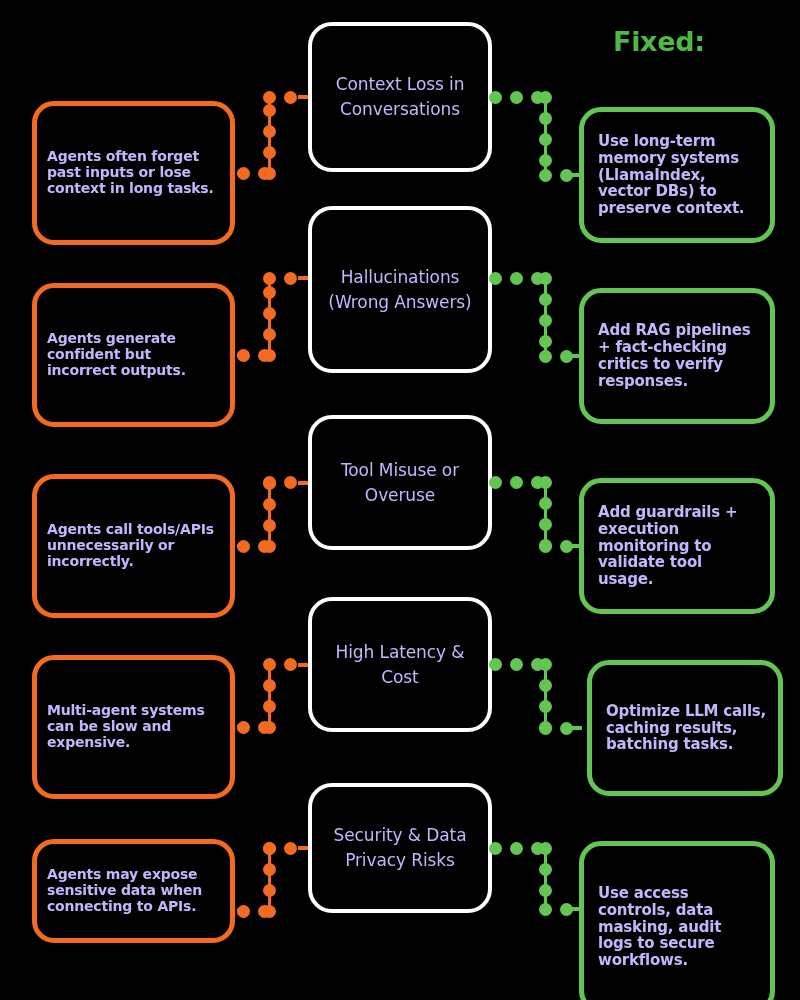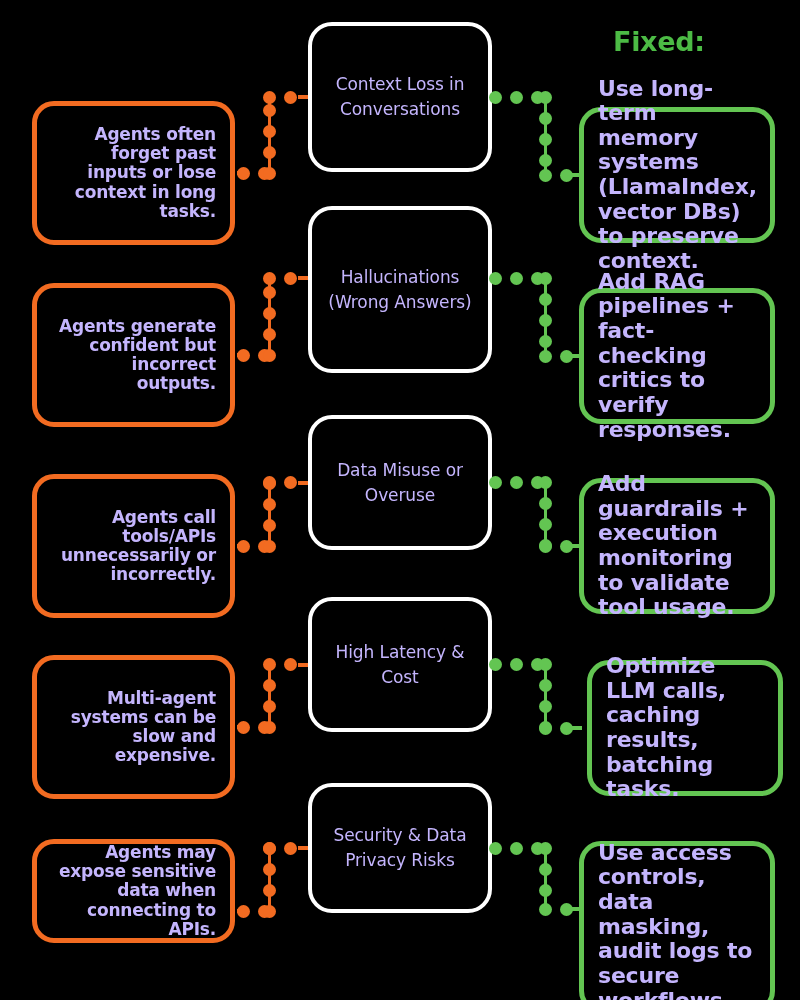--- a/index.html
+++ b/index.html
@@ -53,38 +53,37 @@
 
   .box-challenge {
     left: 32px;
     width: 203px;
     border: 5px solid #F26B21;
     border-radius: 22px;
     justify-content: flex-end;
     padding: 8px 14px 8px 10px;
   }
   .box-challenge .txt {
-    text-align: right;
-    font-size: 17px;
+    font-size: 14px;
     font-weight: bold;
     line-height: 1.12;
     letter-spacing: -0.2px;
   }
 
   .box-fixed {
     left: 579px;
     width: 196px;
     border: 5px solid #63C552;
     border-radius: 22px;
     justify-content: flex-start;
     padding: 8px 10px 8px 14px;
   }
   .box-fixed .txt {
     text-align: left;
-    font-size: 22px;
+    font-size: 15px;
     font-weight: bold;
     line-height: 1.12;
     letter-spacing: -0.2px;
   }
 
   .box-center {
     left: 308px;
     width: 184px;
     border: 4px solid #FFFFFF;
     border-radius: 24px;
@@ -200,21 +199,21 @@
         <div class="dot dot-g" style="left: 538.5px; top: 313.5px;"></div>
         <div class="dot dot-g" style="left: 538.5px; top: 334.5px;"></div>
         <div class="dot dot-g" style="left: 538.5px; top: 349.5px;"></div>
         <div class="dot dot-g" style="left: 559.5px; top: 349.5px;"></div>
         <div class="stem stem-g" style="left: 572px; top: 354px; width: 10px;"></div>
       </div>
       <div class="box box-challenge" style="top: 474px; height: 144px;">
         <div class="txt">Agents call tools/APIs unnecessarily or incorrectly.</div>
       </div>
       <div class="box box-center" style="top: 415px; height: 135px;">
-        <div class="txt">Data Misuse or Overuse</div>
+        <div class="txt">Tool Misuse or Overuse</div>
       </div>
       <div class="box box-fixed" style="top: 478px; height: 136px;">
         <div class="txt">Add guardrails + execution monitoring to validate tool usage.</div>
       </div>
       <div>
         <div class="stem stem-o" style="left: 237px; top: 544px; width: 8px;"></div>
         <div class="dot dot-o" style="left: 236.5px; top: 539.5px;"></div>
         <div class="dot dot-o" style="left: 257.5px; top: 539.5px;"></div>
         <div class="vline vline-o" style="left: 267.5px; top: 482.5px; height: 63.5px;"></div>
         <div class="dot dot-o" style="left: 262.5px; top: 539.5px;"></div>

